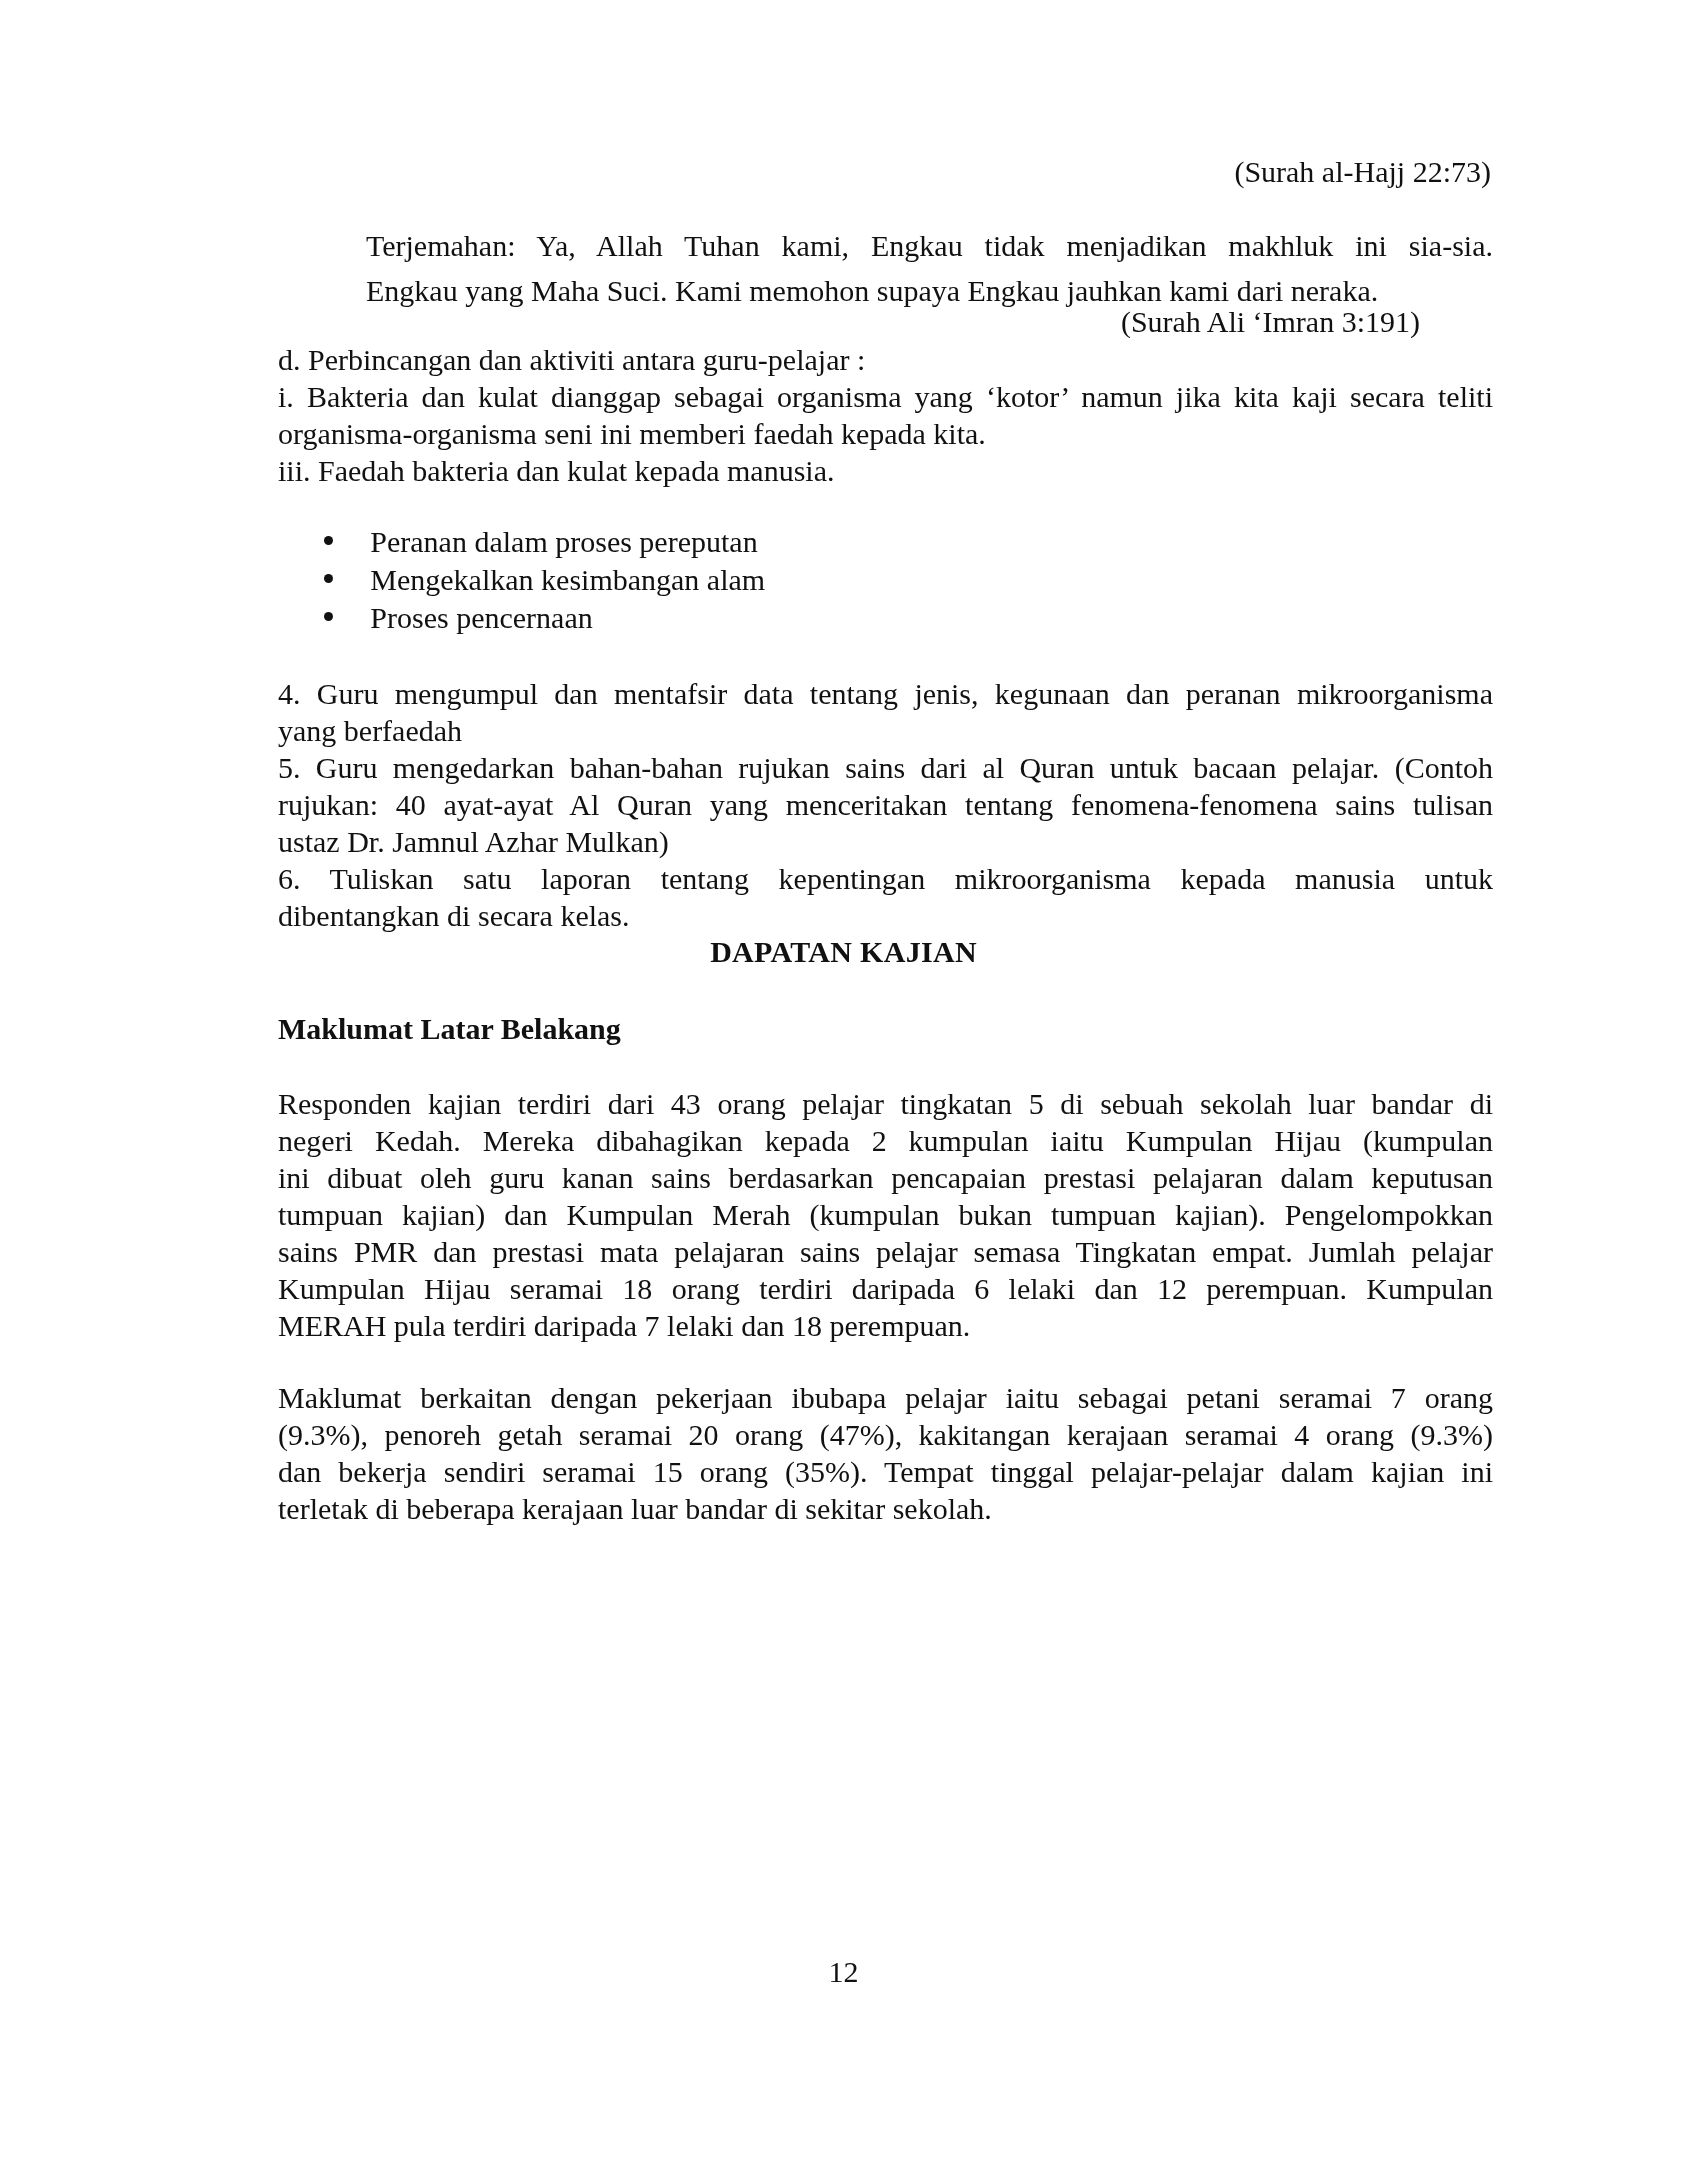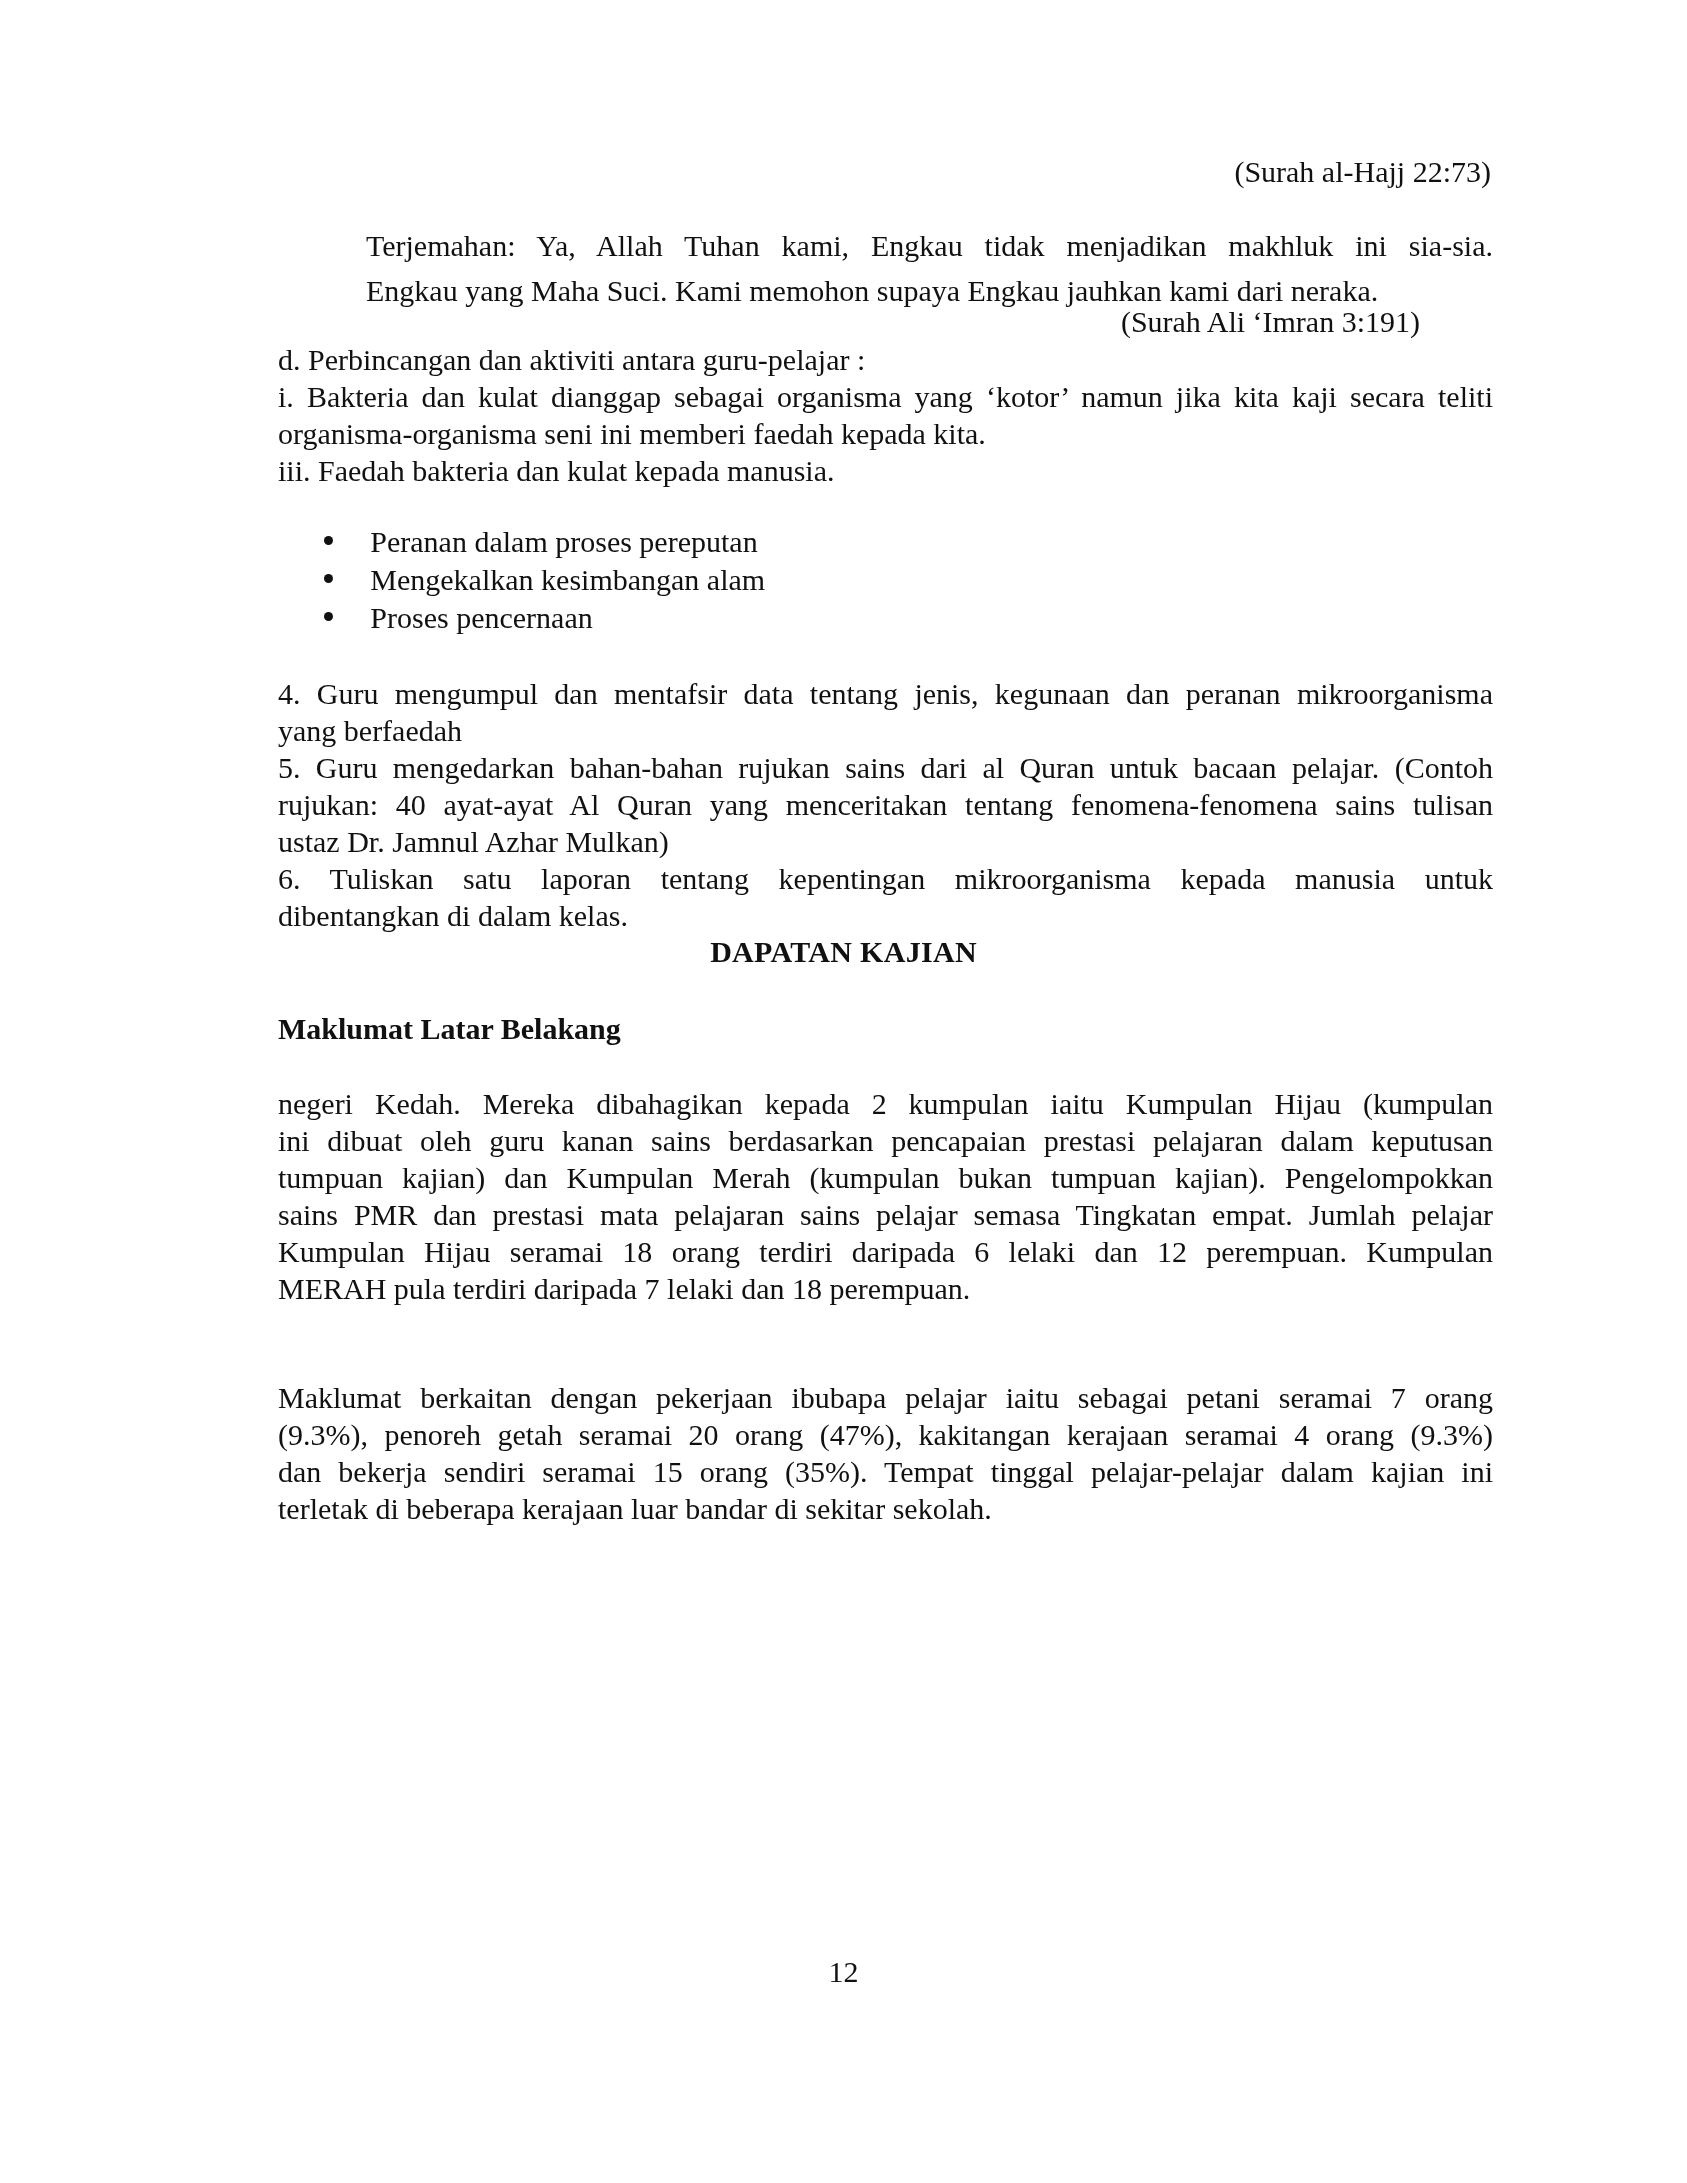--- a/index.html
+++ b/index.html
@@ -58,30 +58,31 @@
     </div>
   </div>
 
   <div class="col" style="top:675px;">
     <span class="jline">4. Guru mengumpul dan mentafsir data tentang jenis, kegunaan dan peranan mikroorganisma</span>
     <span class="line">yang berfaedah</span>
     <span class="jline">5.  Guru mengedarkan bahan-bahan rujukan sains dari al Quran untuk bacaan pelajar. (Contoh</span>
     <span class="jline">rujukan: 40 ayat-ayat Al Quran yang menceritakan tentang fenomena-fenomena sains tulisan</span>
     <span class="line">ustaz Dr. Jamnul Azhar Mulkan)</span>
     <span class="jline">6. Tuliskan satu laporan tentang kepentingan mikroorganisma kepada manusia untuk</span>
-    <span class="line">dibentangkan di dalam kelas.</span>
+    <span class="line">dibentangkan di secara kelas.</span>
   </div>
 
   <div class="heading-center" style="top:933px;">DAPATAN KAJIAN</div>
 
   <div class="col" style="top:1010px;">
     <span class="line heading-left">Maklumat Latar Belakang</span>
   </div>
 
   <div class="col" style="top:1085px;">
+    <span class="jline">Responden kajian terdiri dari 43 orang pelajar tingkatan 5 di sebuah sekolah luar bandar di</span>
     <span class="jline">negeri Kedah. Mereka dibahagikan kepada 2 kumpulan iaitu Kumpulan Hijau (kumpulan</span>
     <span class="jline">ini dibuat oleh guru kanan sains berdasarkan pencapaian prestasi pelajaran dalam keputusan</span>
     <span class="jline">tumpuan kajian) dan Kumpulan Merah (kumpulan bukan tumpuan kajian). Pengelompokkan</span>
     <span class="jline">sains PMR dan prestasi mata pelajaran sains pelajar semasa Tingkatan empat. Jumlah pelajar</span>
     <span class="jline">Kumpulan Hijau seramai 18 orang terdiri daripada 6 lelaki dan 12 perempuan. Kumpulan</span>
     <span class="line">MERAH pula terdiri daripada 7 lelaki dan 18 perempuan.</span>
   </div>
 
   <div class="col" style="top:1379px;">
     <span class="jline">Maklumat berkaitan dengan pekerjaan ibubapa pelajar iaitu sebagai petani seramai 7 orang</span>

